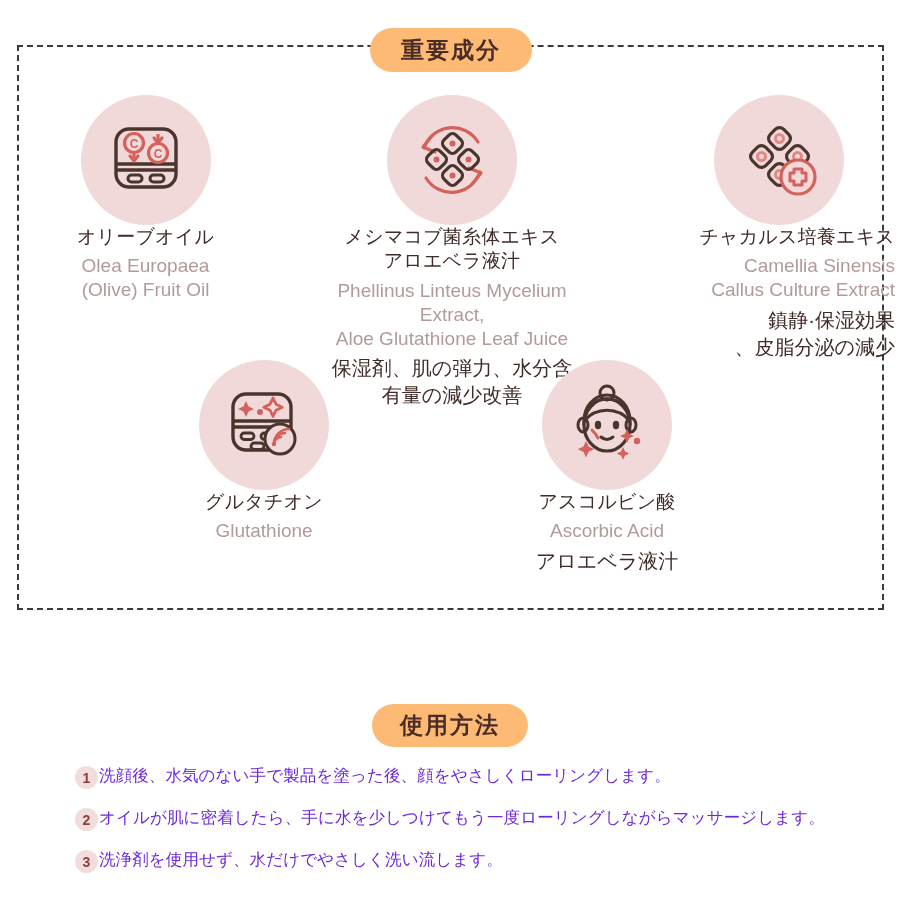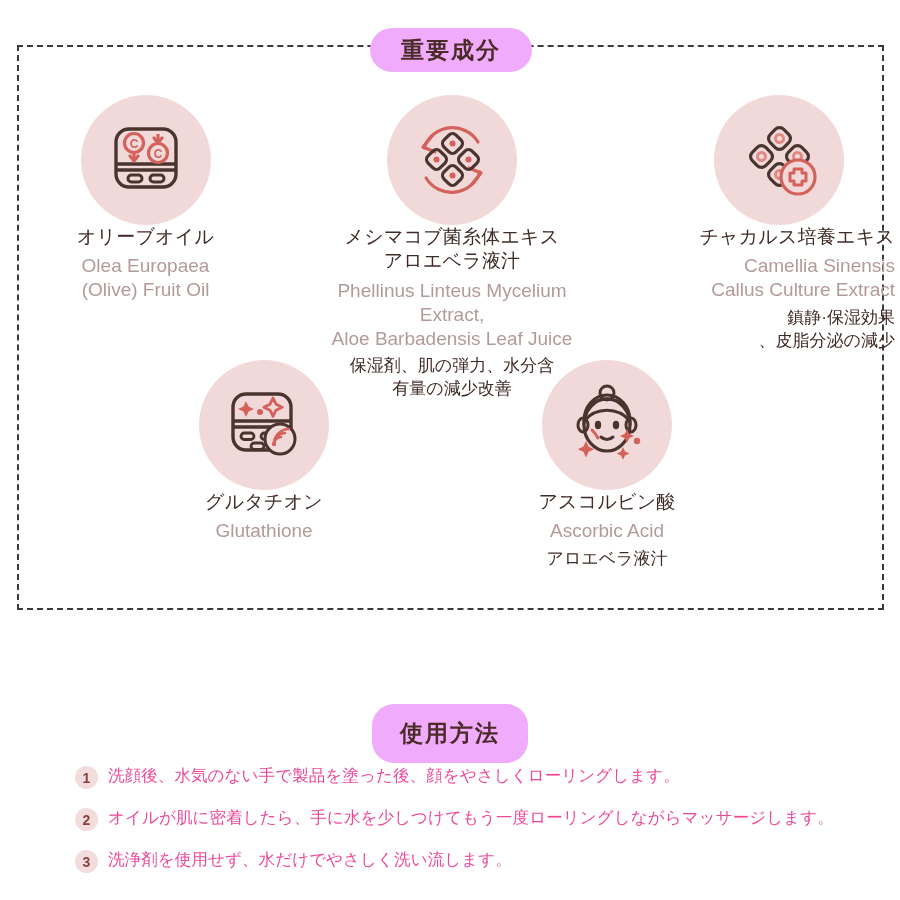--- a/index.html
+++ b/index.html
@@ -22,42 +22,42 @@
     left: 17px;
     top: 45px;
     width: 867px;
     height: 565px;
     border: 2px dashed #3a3a3a;
     box-sizing: border-box;
   }
 
   .section-badge {
     position: absolute;
-    background: #f0abfc;
+    background: #fdba74;
     color: #4a2b27;
     font-weight: bold;
     letter-spacing: 2px;
     border-radius: 22px;
     display: flex;
     align-items: center;
     justify-content: center;
     z-index: 5;
   }
   .badge-ingredients {
     left: 370px;
     top: 28px;
     width: 162px;
     height: 44px;
     font-size: 23px;
   }
   .badge-usage {
     left: 372px;
     top: 704px;
     width: 156px;
-    height: 59px;
+    height: 43px;
     font-size: 23px;
     text-align: right;
   }
 
   
   .ing-card {
     position: absolute;
     text-align: center;
   }
   .ing-circle {
@@ -81,21 +81,21 @@
     letter-spacing: 0.2px;
   }
   .ing-name-en {
     font-size: 19px;
     color: #b39a9a;
     margin-top: 5px;
     line-height: 1.26;
     white-space: pre-line;
   }
   .ing-effect {
-    font-size: 17px;
+    font-size: 20px;
     color: #3f2b27;
     margin-top: 5px;
     line-height: 1.35;
     white-space: pre-line;
   }
 
   #card-olive   { left: 48px;  top: 95px;  width: 195px; }
   #card-phellinus { left: 318px; top: 95px; width: 268px; }
   #card-camellia  { left: 663px; top: 95px; width: 232px; text-align: right; }
   #card-glutathione { left: 170px; top: 360px; width: 188px; }
@@ -121,23 +121,23 @@
     background: #f2dcdc;
     color: #8a4040;
     font-size: 14px;
     font-weight: bold;
     display: flex;
     align-items: center;
     justify-content: center;
     margin-top: 2px;
   }
   .step-text {
-    margin-left: 10px;
+    margin-left: 1px;
     font-size: 16.5px;
-    color: #ec4899;
+    color: #6d28d9;
     line-height: 1.4;
     letter-spacing: 0.1px;
   }
 </style>
 </head>
 <body>
 
 <div class="ingredients-panel"></div>
 
 <div class="section-badge badge-ingredients">重要成分</div>
@@ -181,21 +181,21 @@
       </g>
       <circle cx="46.5" cy="29.5" r="3" fill="#d4625c"></circle>
       <circle cx="30.5" cy="45.5" r="3" fill="#d4625c"></circle>
       <circle cx="62.5" cy="45.5" r="3" fill="#d4625c"></circle>
       <circle cx="46.5" cy="61.5" r="3" fill="#d4625c"></circle>
     </svg>
   </div>
   <div class="ing-name-ja">メシマコブ菌糸体エキス
 アロエベラ液汁</div>
   <div class="ing-name-en">Phellinus Linteus Mycelium Extract,
-Aloe Barbadensis Leaf Juice</div>
+Aloe Glutathione Leaf Juice</div>
   <div class="ing-effect">保湿剤、肌の弾力、水分含
 有量の減少改善</div>
 </div>
 
 <div class="ing-card" id="card-camellia">
   <div class="ing-circle">
     <svg width="90" height="90" viewBox="0 0 90 90">
       <g stroke="#4a342e" stroke-width="3.2" fill="none">
         <rect x="36" y="14" width="19" height="19" rx="6" transform="rotate(45 45.5 23.5)"></rect>
         <rect x="18" y="32" width="19" height="19" rx="6" transform="rotate(45 27.5 41.5)"></rect>

